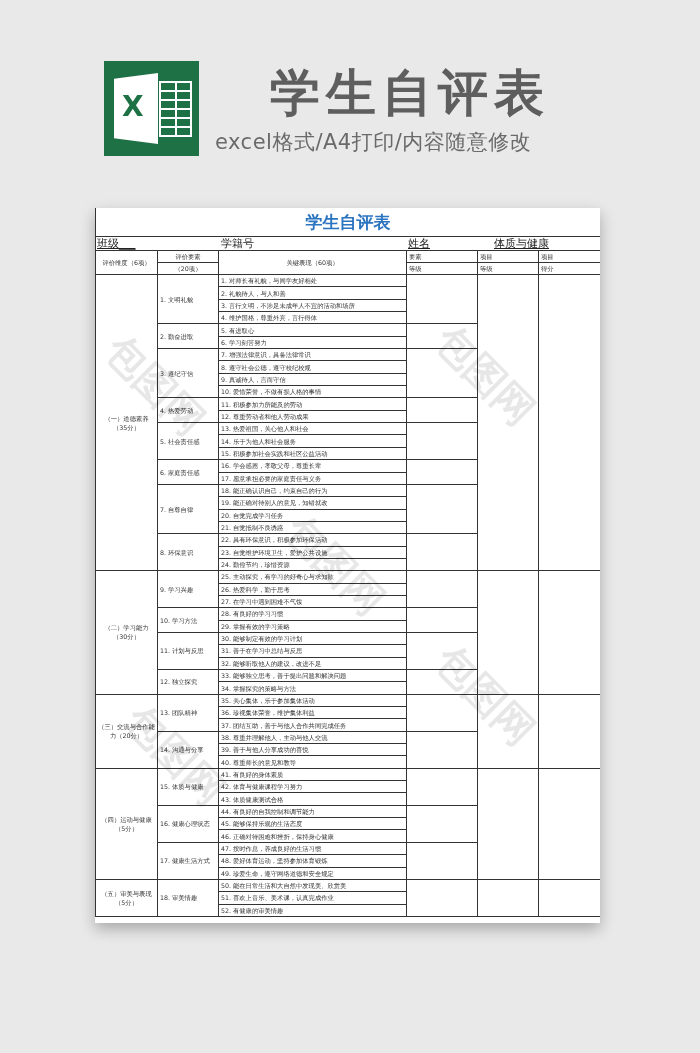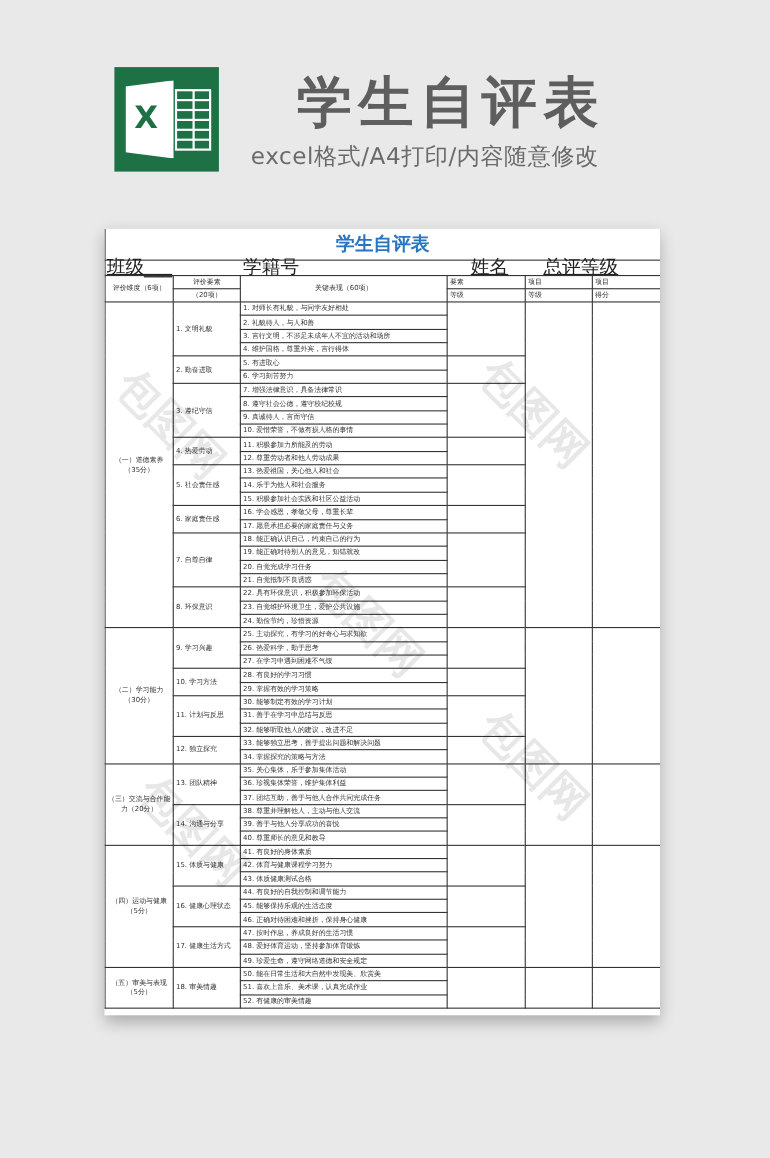--- a/index.html
+++ b/index.html
@@ -27,38 +27,38 @@
       position: absolute; left: 55px; top: 20px; width: 33px; height: 56px;
       background: #fff; padding: 2px;
       display: grid; grid-template-columns: 1fr 1fr; grid-template-rows: repeat(6, 1fr); gap: 2px;
     }
     .xl-logo .grid i { background: #1e7145; display: block; }
     .banner-title {
       position: absolute; left: 255px; top: 60px; width: 310px; text-align: center;
       font: bold 50px "DejaVu Sans", sans-serif; color: #5e5e5e; letter-spacing: 6px;
     }
     .banner-sub {
-      position: absolute; left: 228px; top: 128px; width: 360px; text-align: left;
+      position: absolute; left: 215px; top: 128px; width: 360px; text-align: left;
       font: 21px "DejaVu Sans", sans-serif; color: #6a6a6a; letter-spacing: 0.5px;
     }
     
     .sheet {
       position: absolute; left: 95px; top: 208px; width: 505px; height: 715px;
       background: #fff; overflow: hidden;
       box-shadow: 0 6px 14px rgba(0,0,0,0.28);
     }
     .sheet-title {
       position: absolute; left: 0; top: 0; width: 505px; height: 28px;
       text-align: center; line-height: 28px; font-size: 17px; color: #2a74c0; font-weight: bold;
       border-left: 1px solid #333;
     }
     .info-row {
       position: absolute; left: 0; top: 28px; width: 505px; height: 14px;
       border-top: 1px solid #333; border-left: 1px solid #333;
-      font-size: 17px; line-height: 13px; color: #222;
+      font-size: 11px; line-height: 13px; color: #222;
     }
     .info-row span { position: absolute; top: 0; }
     table.grid {
       position: absolute; left: 0; top: 42px; width: 505px;
       border-collapse: collapse; table-layout: fixed;
       font-size: 6.3px; color: #333;
     }
     table.grid td {
       border: 1px solid #333; height: 12.35px; padding: 0 2px; line-height: 11px;
       white-space: nowrap; overflow: hidden; vertical-align: middle;
@@ -98,22 +98,22 @@
   </div>
   <div class="banner-title">学生自评表</div>
   <div class="banner-sub">excel格式/A4打印/内容随意修改</div>
 </div>
 
 <div class="sheet">
   <div class="sheet-title">学生自评表</div>
   <div class="info-row">
     <span style="left:1px;text-decoration:underline;">班级___</span>
     <span style="left:125px;">学籍号</span>
-    <span style="left:312px;text-decoration:underline;margin-left:20px;">姓名</span>
-    <span style="left:398px;text-decoration:underline;">总评等级</span>
+    <span style="left:312px;text-decoration:underline;">姓名</span>
+    <span style="left:398px;text-decoration:underline;">体质与健康</span>
   </div>
 
   <table class="grid" id="eval-table">
     <colgroup>
       <col style="width:62px">
         <col style="width:61px">
         <col style="width:188px">
       <col style="width:71px">
         <col style="width:61px">
         <col style="width:62px">

